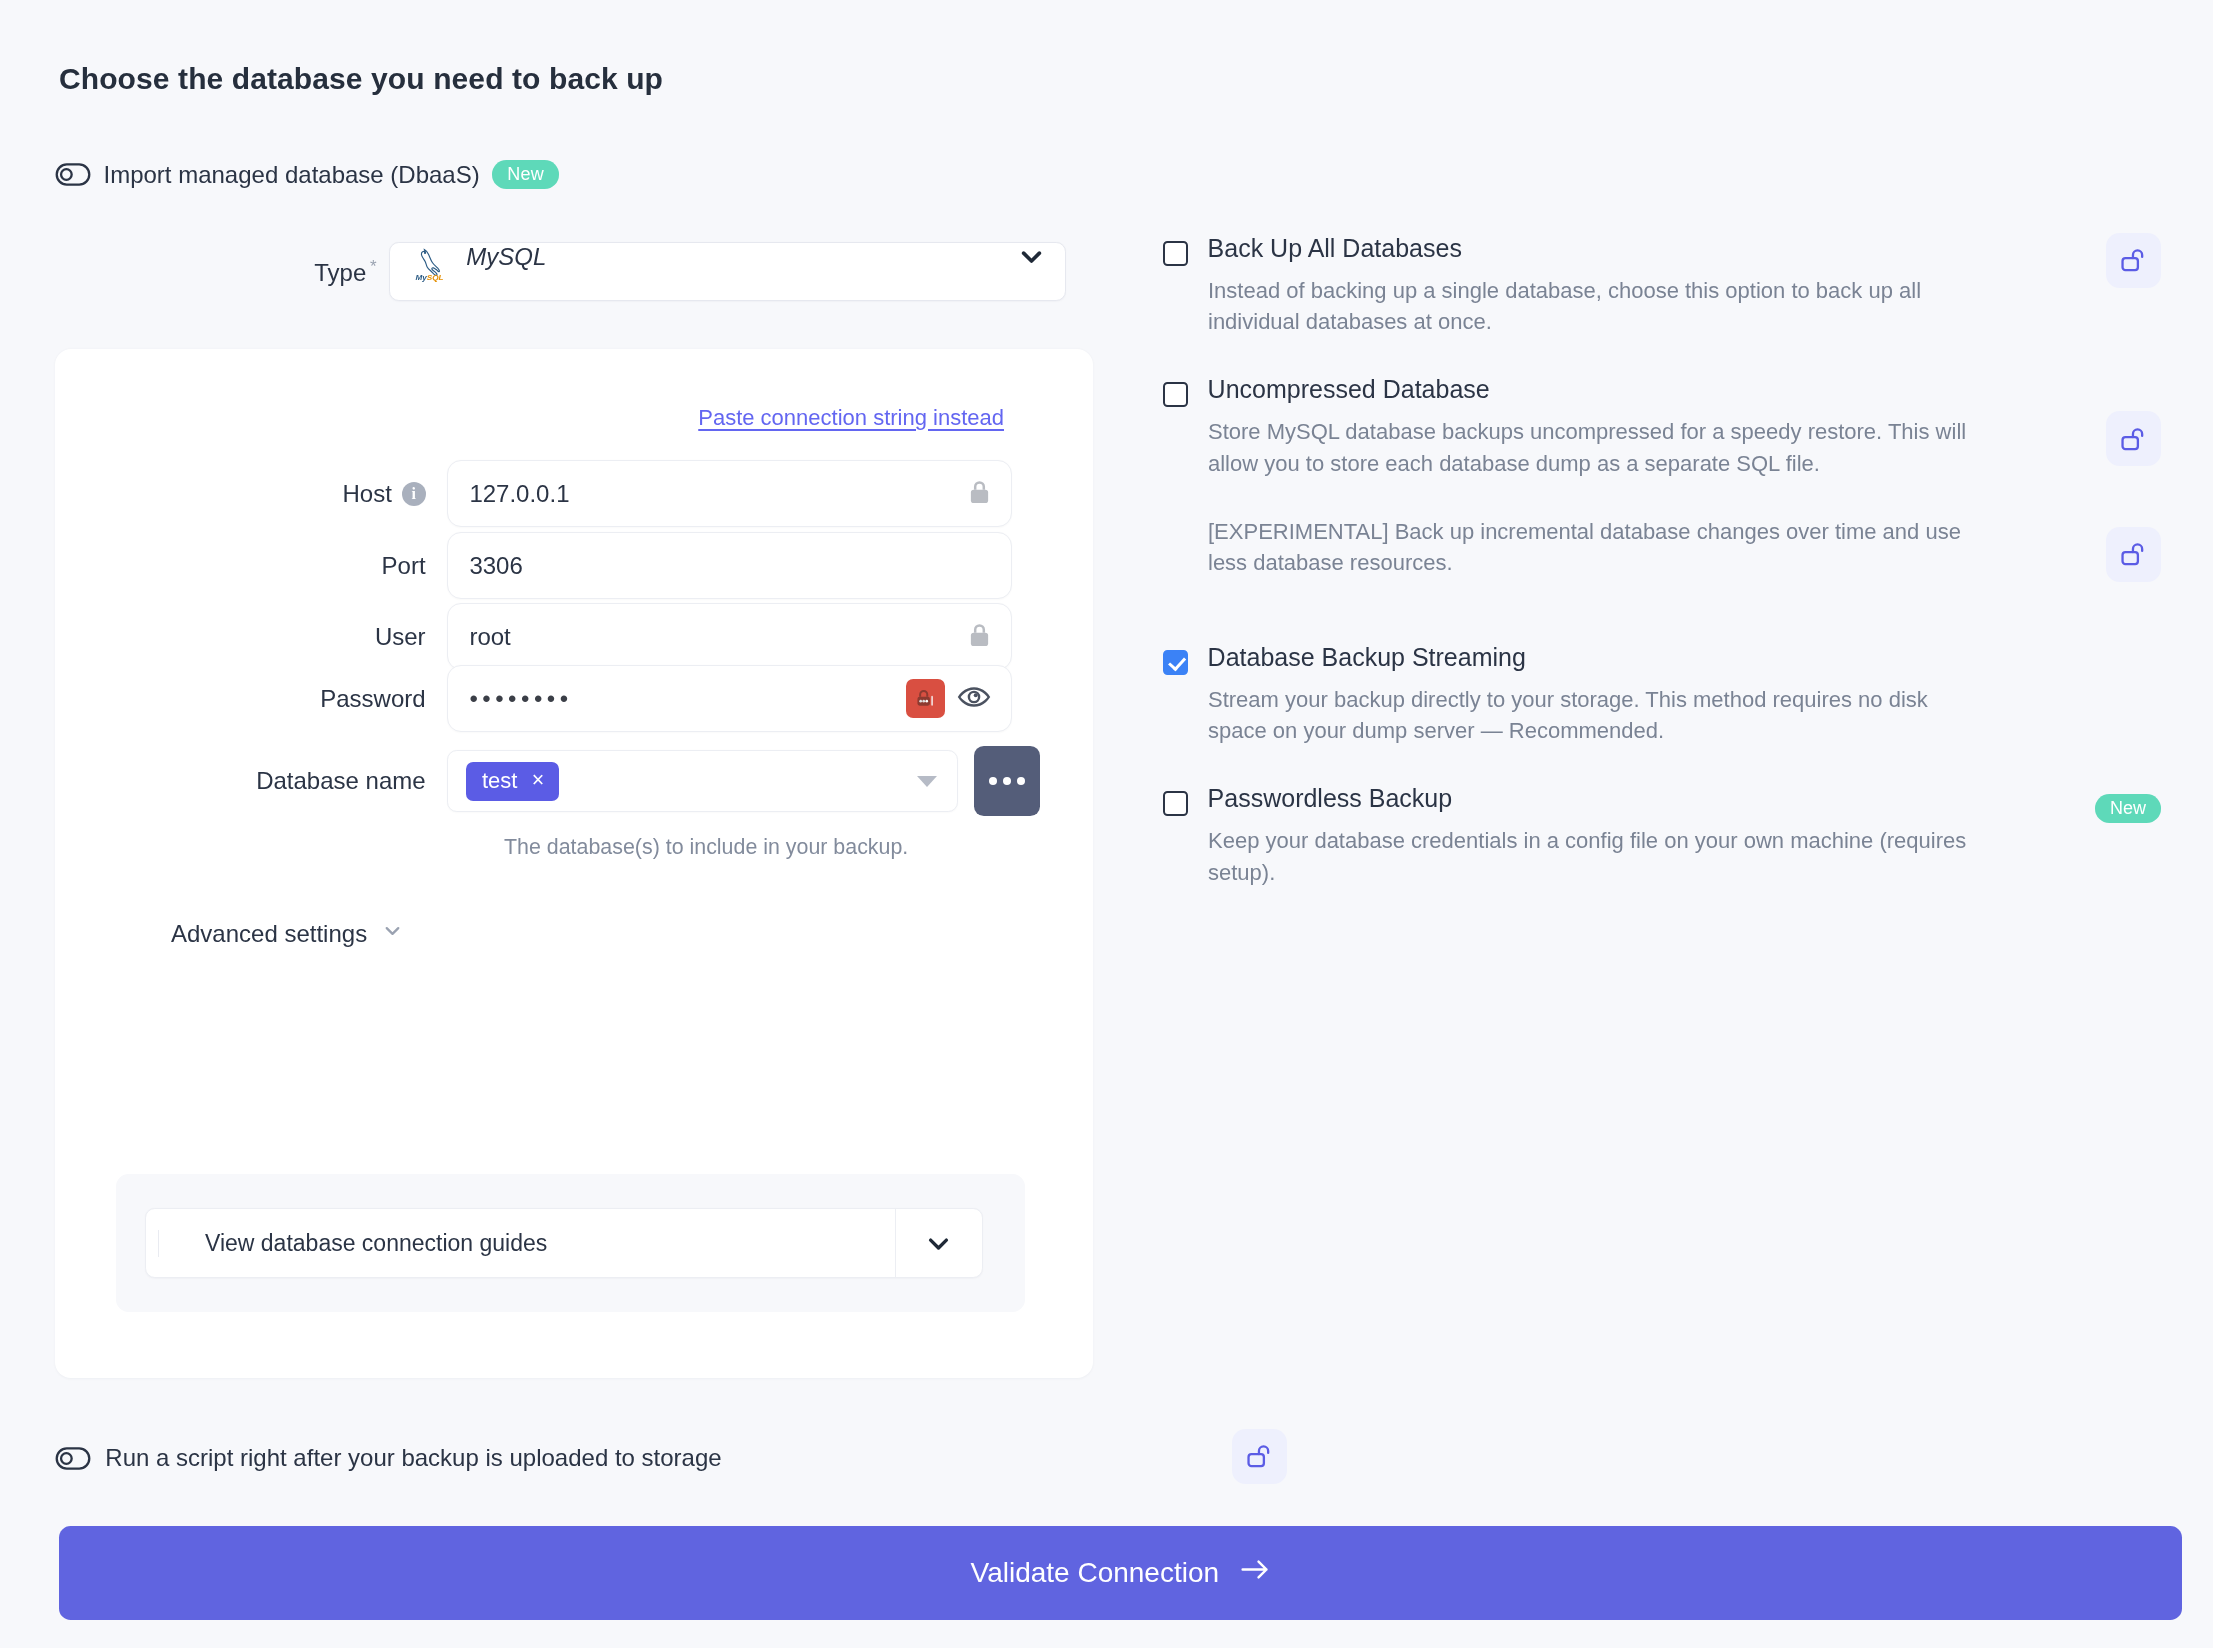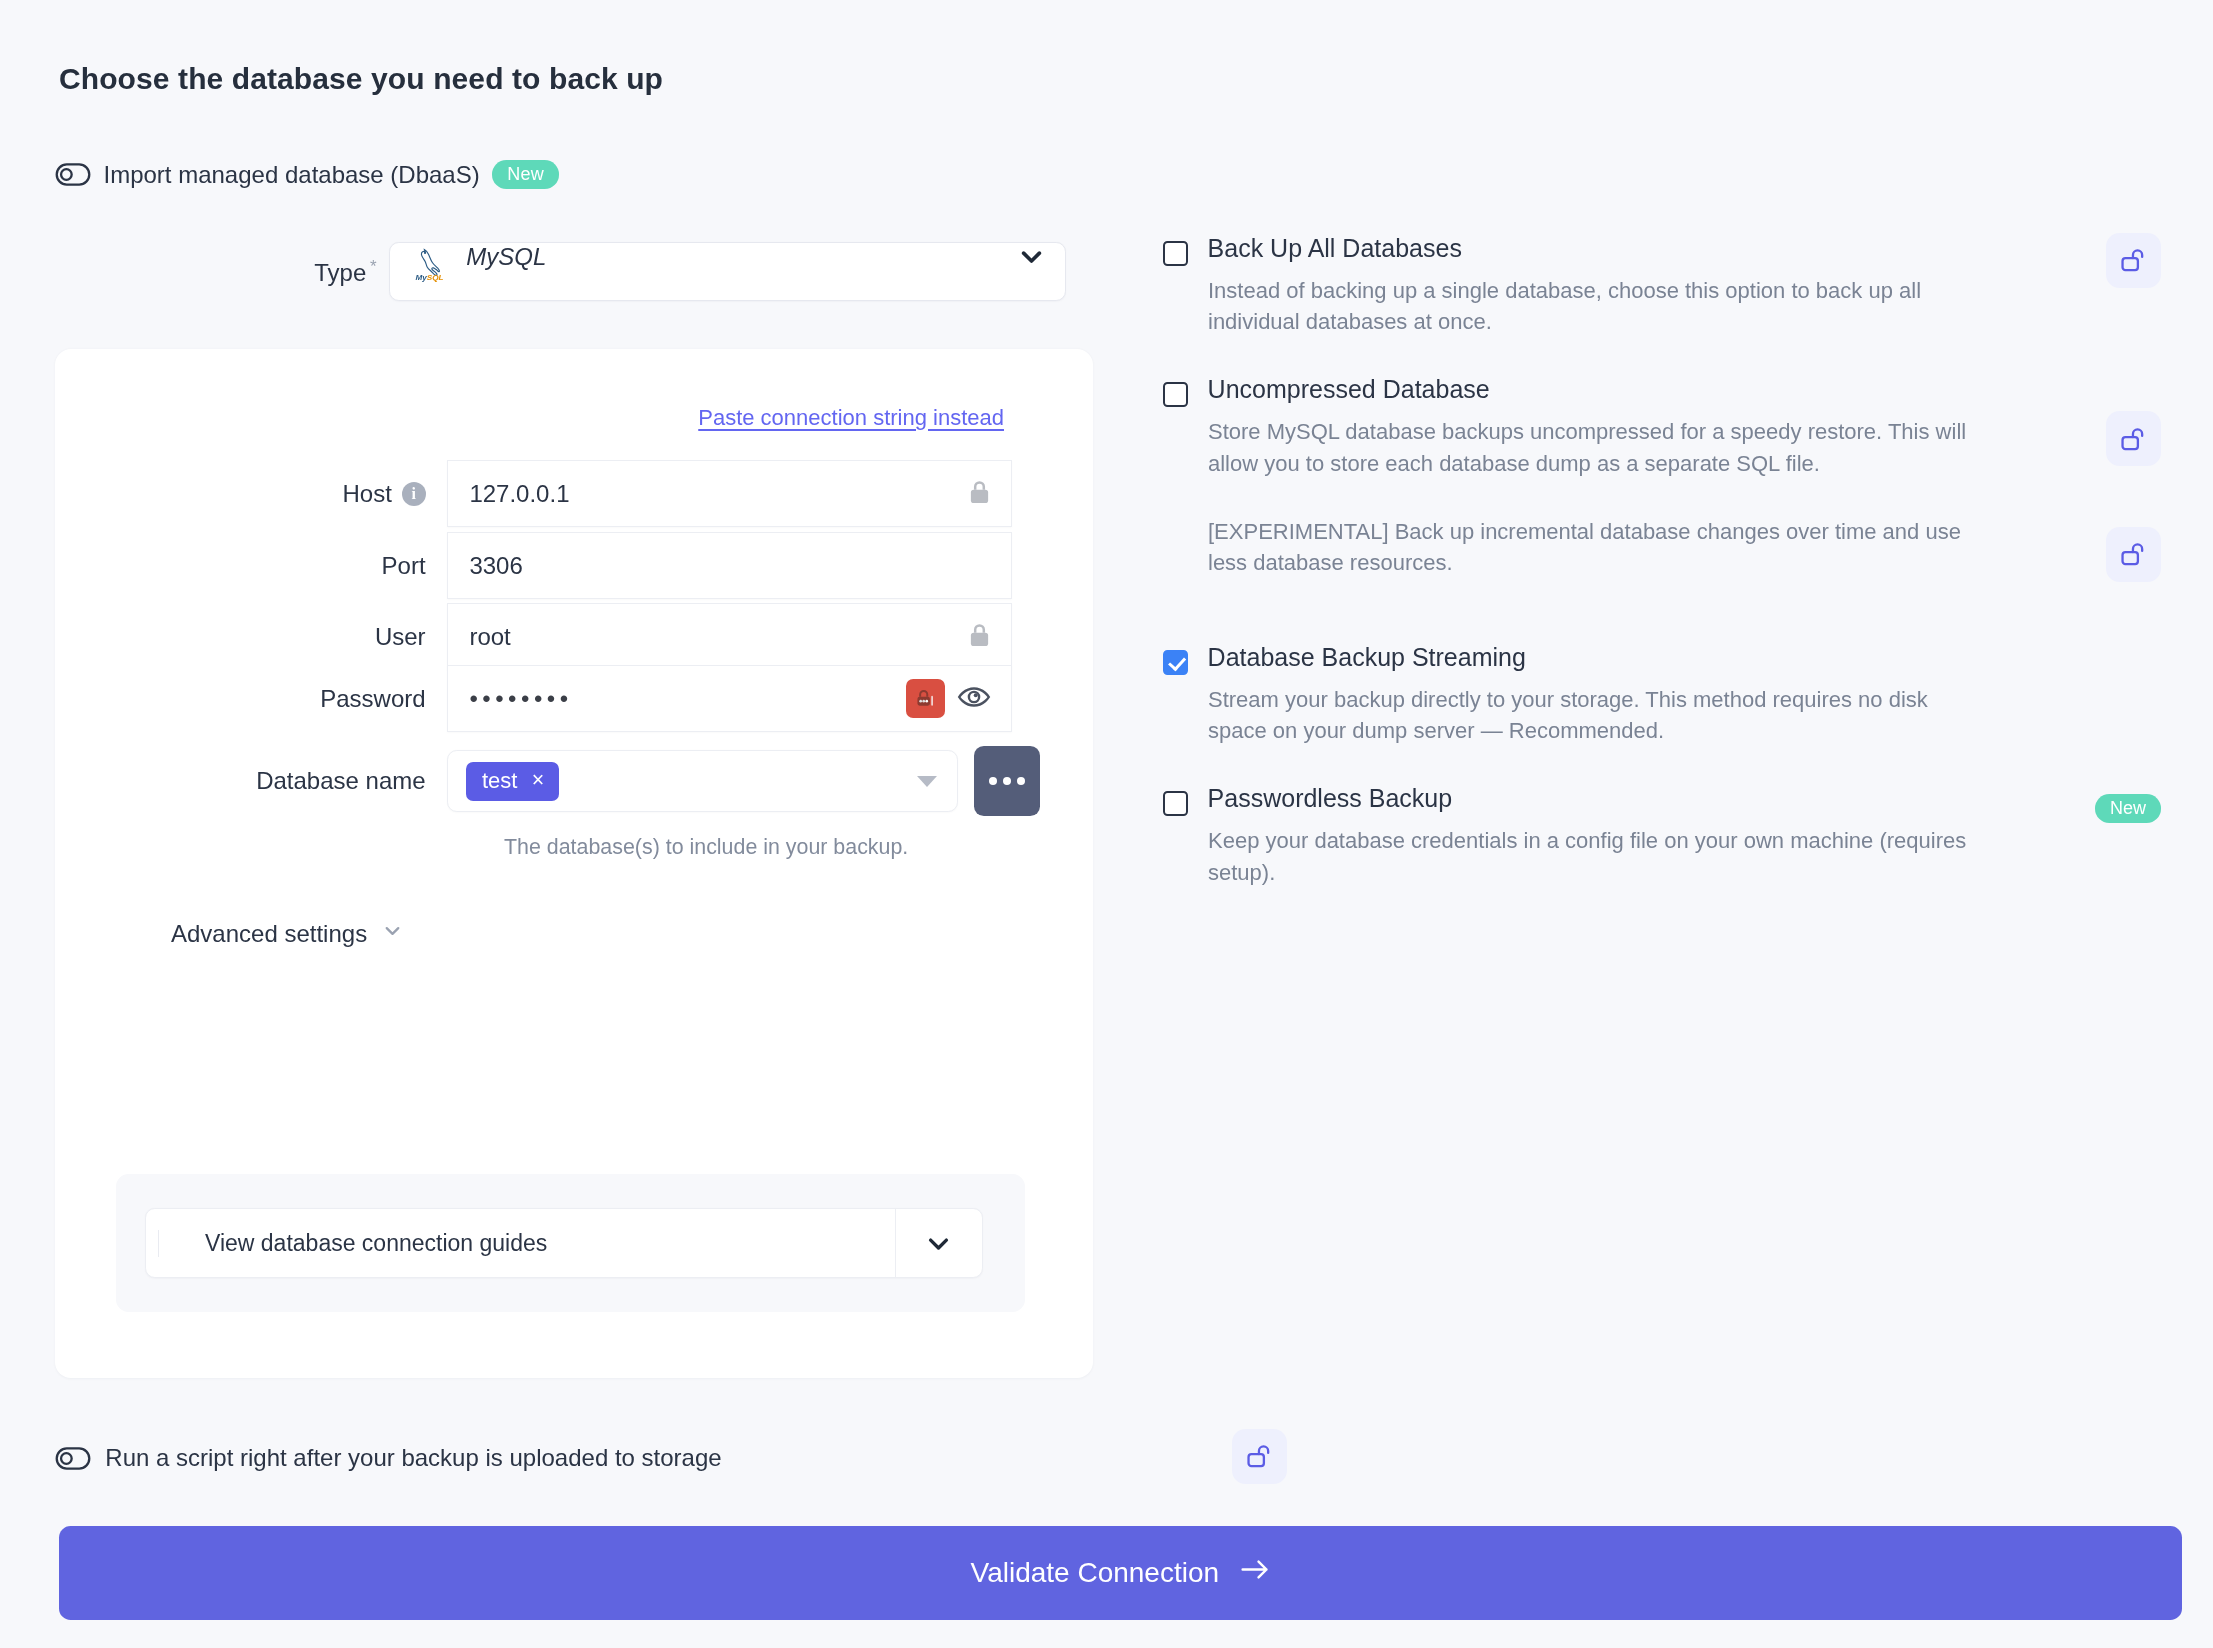--- a/index.html
+++ b/index.html
@@ -139,21 +139,21 @@
     justify-content: center;
     font-family: "Liberation Serif", serif;
     line-height: 1;
   }
   .input-box {
     position: relative;
     width: 565px;
     height: 67px;
     background: #fff;
     border: 1.3px solid #eceef3;
-    border-radius: 0;
+    border-radius: 14px;
     display: flex;
     align-items: center;
     padding: 0 19.6px 0 21.4px;
     box-shadow: 0 0.9px 1.8px rgba(20,30,60,.025);
   }
   .input-value {
     font-size: 24px;
     color: #2b3445;
     flex: 1;
     overflow: hidden;

